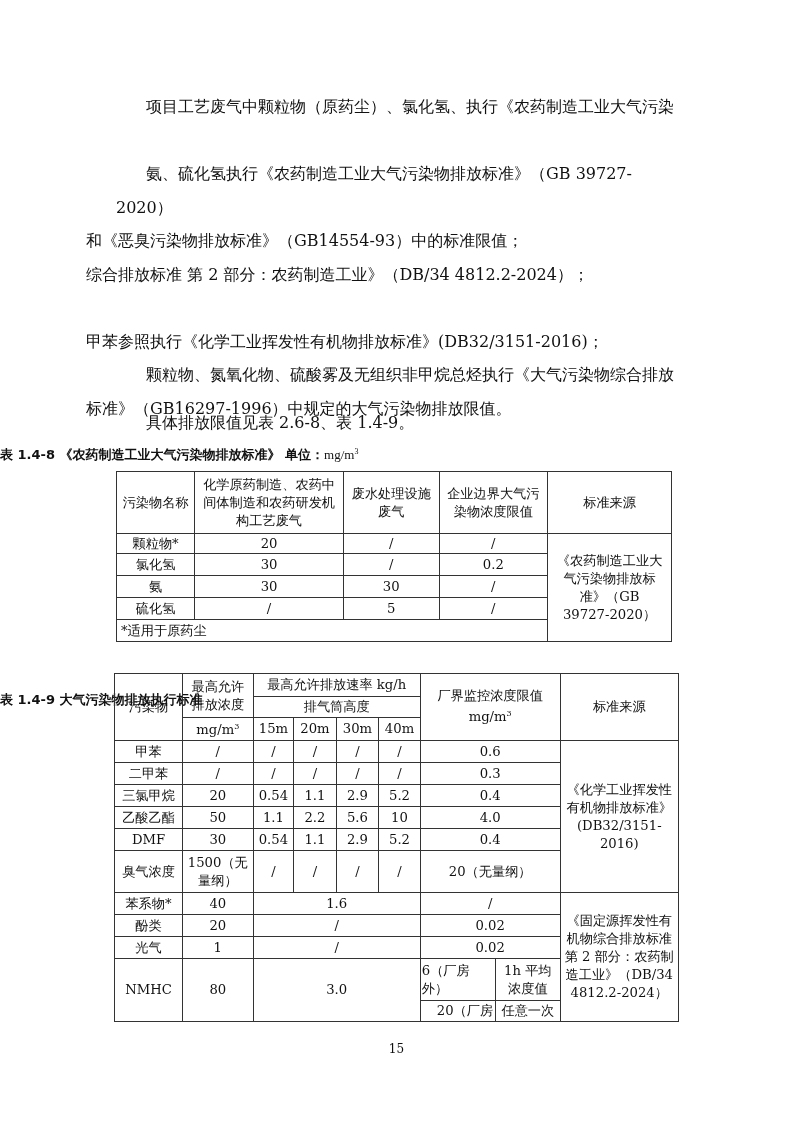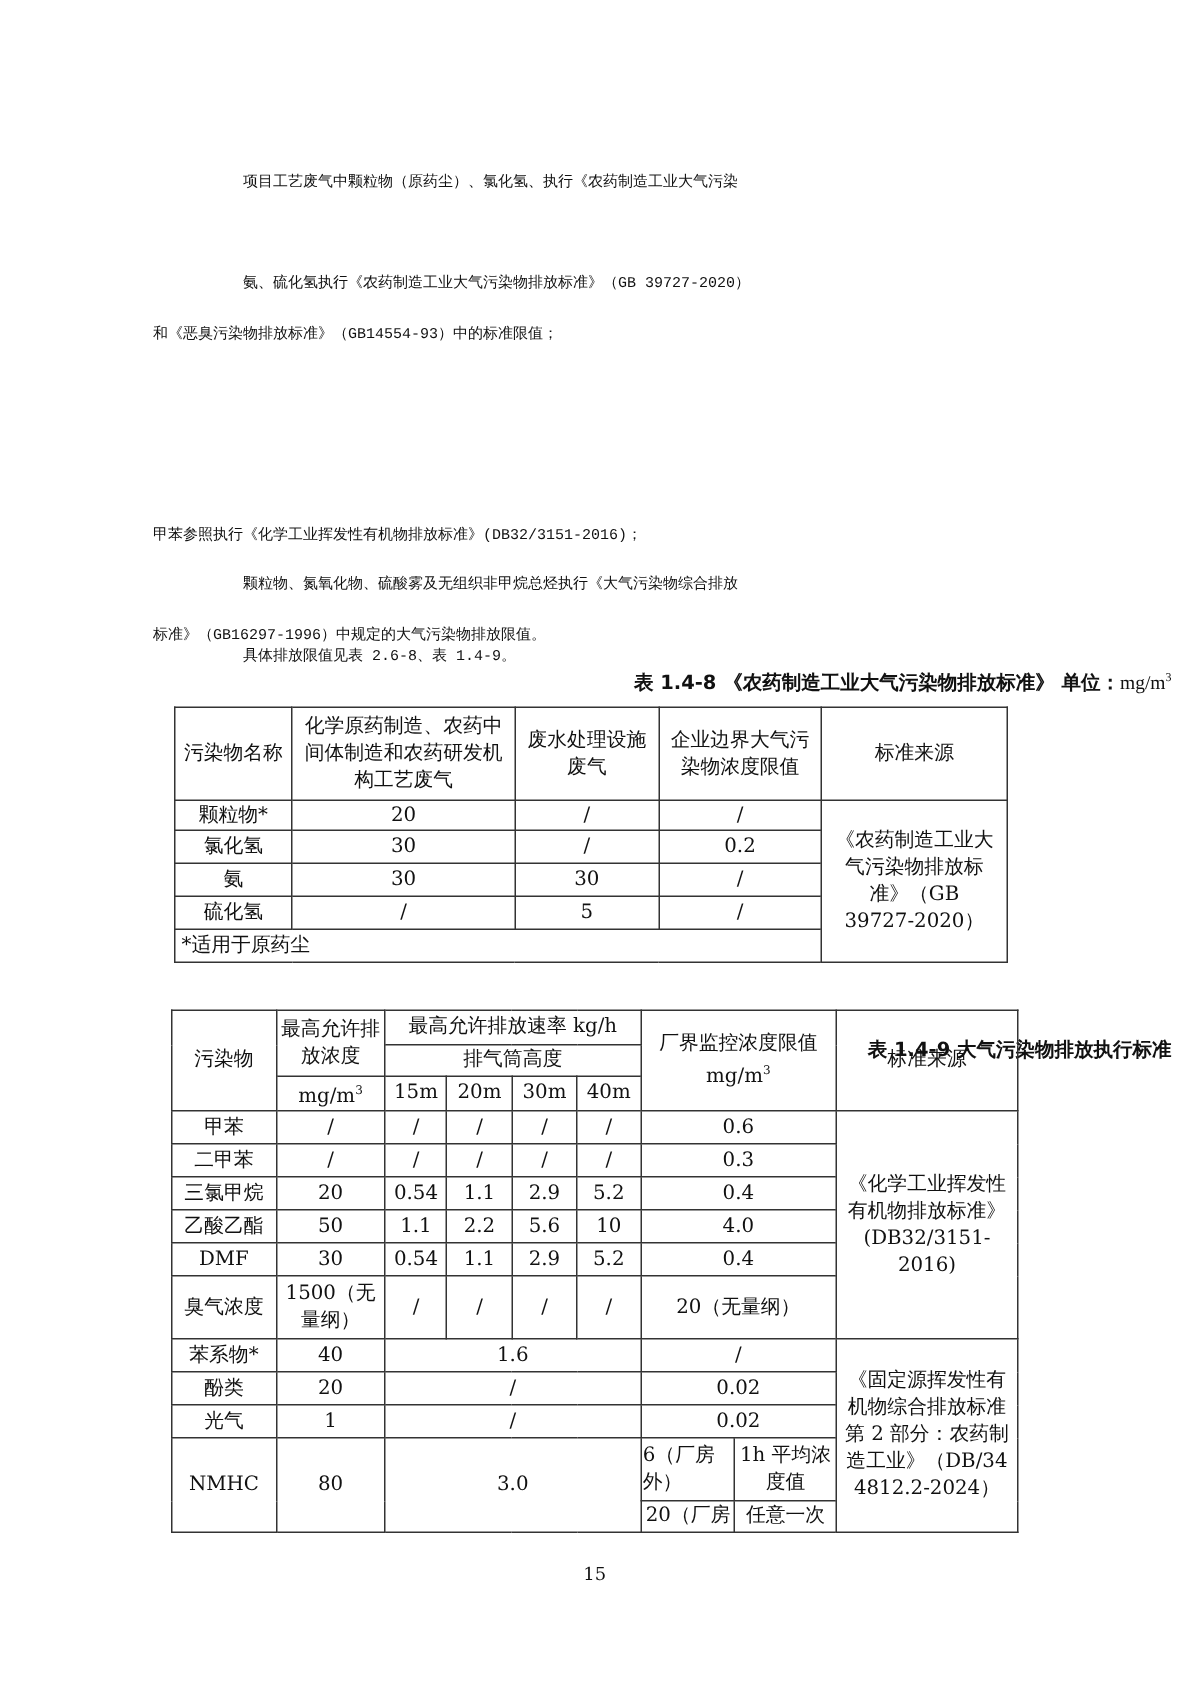--- a/index.html
+++ b/index.html
@@ -1,36 +1,36 @@
 <!DOCTYPE html>
 <html><head>
 <meta charset="utf-8">
 <style>
   html, body { margin:0; padding:0; background:#ffffff; }
   body { width:793px; height:1122px; position:relative; overflow:hidden;
          font-family:"DejaVu Serif","Liberation Serif",serif; color:#111; }
-  .para { position:absolute; left:116px; width:560px; font-size:10px; line-height:33.5px; margin:16px;font-family:Liberation Mono, monospace; }
+  .para { position:absolute; left:116px; width:560px; font-size:16px; line-height:33.5px; margin:0; }
   .para.indent { text-indent:30px; }
-  .caption { position:absolute; left:0; width:781px; text-align:right; font-size:13px; font-weight:bold;
+  .caption { position:absolute; left:0; width:781px; text-align:left; font-size:13px; font-weight:bold;
              font-family:"DejaVu Sans","Liberation Sans",sans-serif; }
   .caption .unit { font-weight:normal; font-family:"Liberation Serif",serif; }
   table { position:absolute; border-collapse:collapse; font-size:13.2px; }
   td { border:1px solid #333; text-align:center; vertical-align:middle; padding:0 2px; line-height:18px; }
   #t1 { left:116px; top:471px; width:556px; }
   #t2 { left:114px; top:673px; width:565px; }
   .left { text-align:left; padding-left:4px; }
   .page-num { position:absolute; top:1042px; left:0; width:793px; text-align:center; font-size:12px; }
   sup { font-size:8px; }
 </style>
 </head>
 <body>
 
 <p class="para indent" style="top:90px;"><span>项目工艺废气中颗粒物（原药尘）、氯化氢、执行《农药制造工业大气污染</span><br></p>
 <p class="para indent" style="top:157px;"><span>氨、硫化氢执行《农药制造工业大气污染物排放标准》（GB 39727-2020）</span><br><span style="margin-left:-30px">和《恶臭污染物排放标准》（GB14554-93）中的标准限值；</span></p>
-<p class="para indent" style="top:224px;"><br></p>
+<p class="para indent" style="top:224px;"><br><span style="margin-left:-30px">综合排放标准 第 2 部分：农药制造工业》（DB/34 4812.2-2024）；</span></p>
 <p class="para indent" style="top:291px;"><br><span style="margin-left:-30px">甲苯参照执行《化学工业挥发性有机物排放标准》(DB32/3151-2016)；</span></p>
 <p class="para indent" style="top:358px;"><span>颗粒物、氮氧化物、硫酸雾及无组织非甲烷总烃执行《大气污染物综合排放</span><br><span style="margin-left:-30px">标准》（GB16297-1996）中规定的大气污染物排放限值。</span></p>
 <p class="para indent" style="top:406px;"><span>具体排放限值见表 2.6-8、表 1.4-9。</span></p>
 
 <div class="caption" style="top:446px;">
   <span>表 1.4-8 《农药制造工业大气污染物排放标准》 单位：</span><span class="unit">mg/m</span><sup class="unit">3</sup>
 </div>
 
 <table id="t1">
   <colgroup>
@@ -186,19 +186,19 @@
     <td colspan="2">0.02</td>
   </tr>
   <tr style="height:42px">
     <td rowspan="2">NMHC</td>
     <td rowspan="2">80</td>
     <td rowspan="2" colspan="4">3.0</td>
     <td class="left" style="padding-left:1px">6（厂房外）</td>
     <td>1h 平均浓度值</td>
   </tr>
   <tr style="height:21px">
-    <td class="left" style="padding-left:3px;white-space:nowrap">20（厂房</td>
+    <td class="left" style="padding-left:16px;white-space:nowrap">20（厂房</td>
     <td>任意一次</td>
   </tr>
 </tbody>
   </table>
 
 <div class="page-num">15</div>
 
 </body></html>

